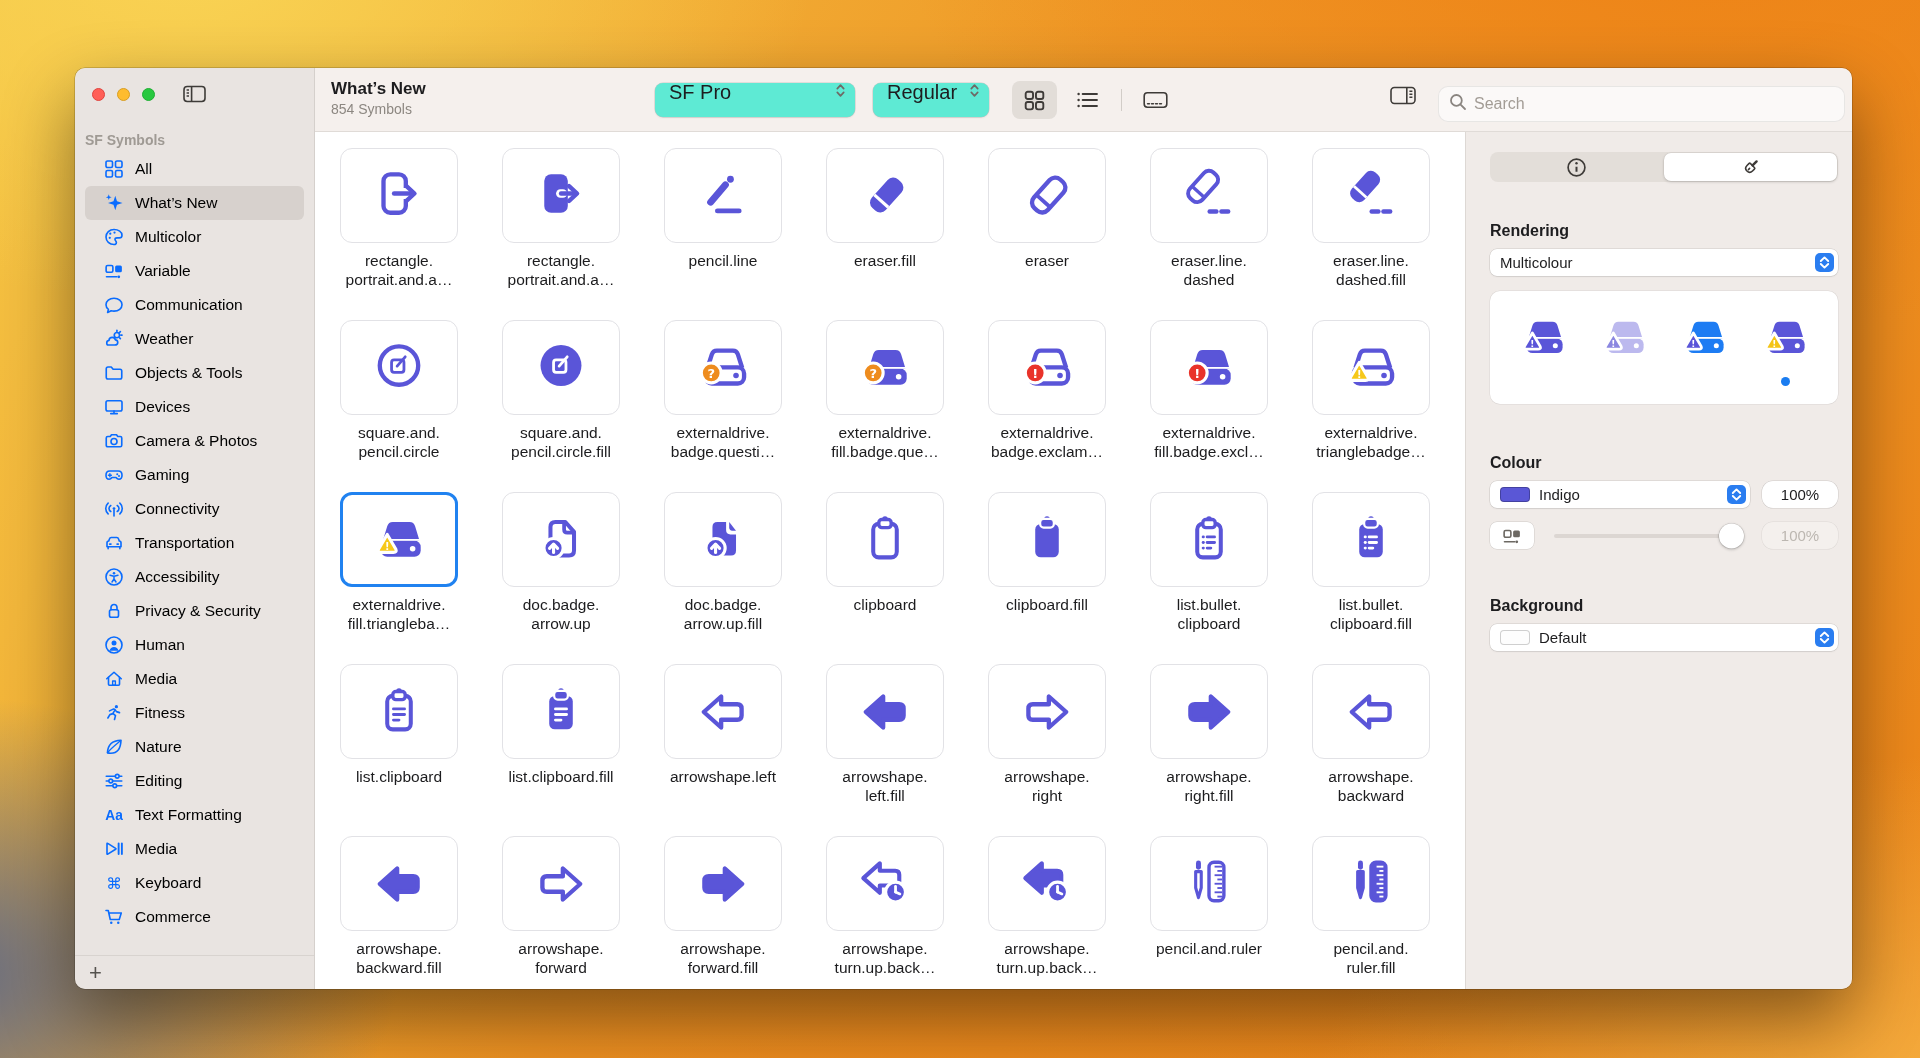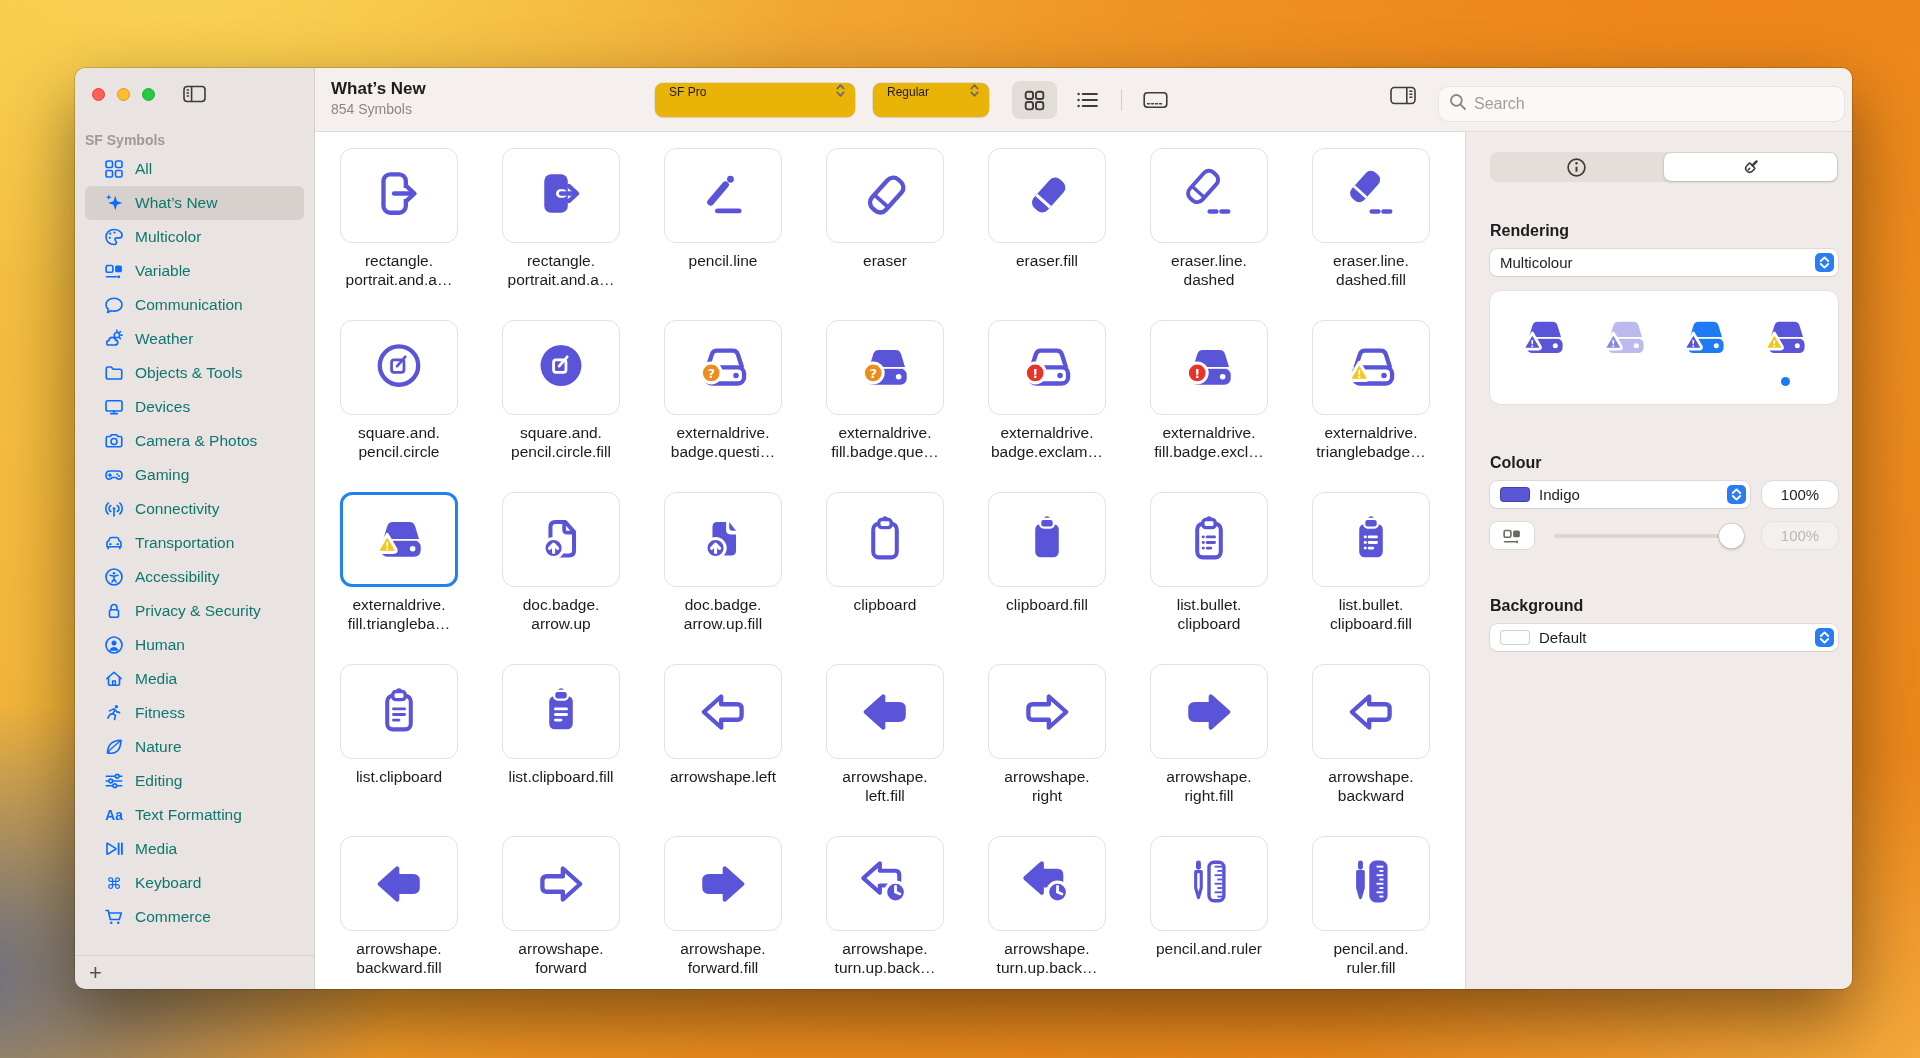--- a/index.html
+++ b/index.html
@@ -26,32 +26,32 @@
   .tl { width:13px; height:13px; border-radius:50%; }
   .tl.red { background:#ff5f57; border:.5px solid #e0443e; }
   .tl.yellow { background:#febc2e; border:.5px solid #d89e24; }
   .tl.green { background:#28c840; border:.5px solid #1faf33; }
   .sb-toggle { margin-left:28px; background:none; border:none; cursor:pointer; display:flex; }
   .sb-scroll { flex:1; overflow:hidden; }
   .sb-header { margin:12px 0 4px 10px; font-size:14px; font-weight:700; color:#9f9a94; }
   .sb-item { display:flex; align-items:center; height:34px; margin:0 10px; border-radius:6px; padding-left:18px; cursor:default; }
   .sb-item.selected { background:#d7d1cd; }
   .sb-ic { width:22px; height:22px; display:flex; align-items:center; justify-content:center; flex-shrink:0; }
-  .sb-label { margin-left:10px; font-size:15.5px; color:#0f766e; white-space:nowrap; }
+  .sb-label { margin-left:10px; font-size:15.5px; color:#000000; white-space:nowrap; }
   .sb-footer { height:34px; border-top:1px solid #d8d3cf; display:flex; align-items:center; padding-left:14px; flex-shrink:0; }
   .add-btn { background:none; border:none; font-size:22px; line-height:20px; color:#55524e; cursor:pointer; }
   
   .content { flex:1; display:flex; flex-direction:column; min-width:0; }
   .toolbar { height:64px; background:#f5f0ed; border-bottom:1px solid #e0dbd7; position:relative; flex-shrink:0; }
   .title-block { position:absolute; left:16px; top:11px; }
   .t1 { font-size:17px; font-weight:700; color:#1d1d1f; }
   .t2 { font-size:14px; color:#8c8781; margin-top:2px; }
-  .tb-select { position:absolute; top:15px; height:34px; background:#eab308; border-radius:8px;
+  .tb-select { position:absolute; top:15px; height:34px; background:#5eead4; border-radius:8px;
     box-shadow:0 0 0 .5px rgba(0,0,0,.16), 0 1px 2px rgba(0,0,0,.07);
-    display:flex; align-items:center; justify-content:space-between; padding:0 7px 16px 14px; font-size:12px; color:#1d1d1f; cursor:default; }
+    display:flex; align-items:center; justify-content:space-between; padding:0 7px 16px 14px; font-size:20px; color:#1d1d1f; cursor:default; }
   #font-select { left:340px; width:200px; }
   #weight-select { left:558px; width:116px; }
   .view-group { position:absolute; left:697px; top:13px; display:flex; align-items:center; gap:8px; }
   .view-btn { width:45px; height:38px; display:flex; align-items:center; justify-content:center; border:none; background:transparent; border-radius:8px; cursor:pointer; }
   .view-btn.selected { background:#e2ddd8; }
   .v-div { width:1px; height:22px; background:#d2cdc8; margin:0 3px; }
   .insp-toggle { position:absolute; left:1075px; top:17px; background:none; border:none; cursor:pointer; display:flex; }
   .searchbox { position:absolute; left:1123px; top:18px; width:407px; height:36px; background:rgba(255,255,255,.6);
     border:1px solid rgba(0,0,0,.08); border-radius:10px; display:flex; align-items:center; padding:0 10px; }
   .searchbox input { border:none; background:transparent; outline:none; font-size:16px; color:#3c3a38; width:100%; margin-left:7px; font-family:inherit; }
@@ -466,40 +466,40 @@
                   </svg>
                 </div>
                 <div class="cell-label">
                   <div>pencil.line</div>
                 </div>
               </div>
               <div class="cellwrap">
                 <div class="cell">
                   <svg width="62" height="62" viewBox="0 0 100 100">
                     <g transform="rotate(42 50 50)">
+                      <rect x="36" y="16" width="30" height="62" rx="12" fill="#5a55d8"></rect>
+                      <line x1="36" y1="60" x2="66" y2="60" stroke="#fff" stroke-width="5"></line>
+                    </g>
+                  </svg>
+                </div>
+                <div class="cell-label">
+                  <div>eraser.fill</div>
+                </div>
+              </div>
+              <div class="cellwrap">
+                <div class="cell">
+                  <svg width="62" height="62" viewBox="0 0 100 100">
+                    <g transform="rotate(42 50 50)">
                       <rect x="36" y="16" width="30" height="62" rx="12" fill="none" stroke="#5a55d8" stroke-width="7"></rect>
                       <line x1="36" y1="60" x2="66" y2="60" stroke="#5a55d8" stroke-width="6"></line>
                     </g>
                   </svg>
                 </div>
                 <div class="cell-label">
                   <div>eraser</div>
-                </div>
-              </div>
-              <div class="cellwrap">
-                <div class="cell">
-                  <svg width="62" height="62" viewBox="0 0 100 100">
-                    <g transform="rotate(42 50 50)">
-                      <rect x="36" y="16" width="30" height="62" rx="12" fill="#5a55d8"></rect>
-                      <line x1="36" y1="60" x2="66" y2="60" stroke="#fff" stroke-width="5"></line>
-                    </g>
-                  </svg>
-                </div>
-                <div class="cell-label">
-                  <div>eraser.fill</div>
                 </div>
               </div>
               <div class="cellwrap">
                 <div class="cell">
                   <svg width="62" height="62" viewBox="0 0 100 100">
                     <g transform="translate(-7,-9) scale(0.9)">
                       <g transform="rotate(42 50 50)">
                         <rect x="36" y="16" width="30" height="62" rx="12" fill="none" stroke="#5a55d8" stroke-width="7"></rect>
                         <line x1="36" y1="60" x2="66" y2="60" stroke="#5a55d8" stroke-width="6"></line>
                       </g>

